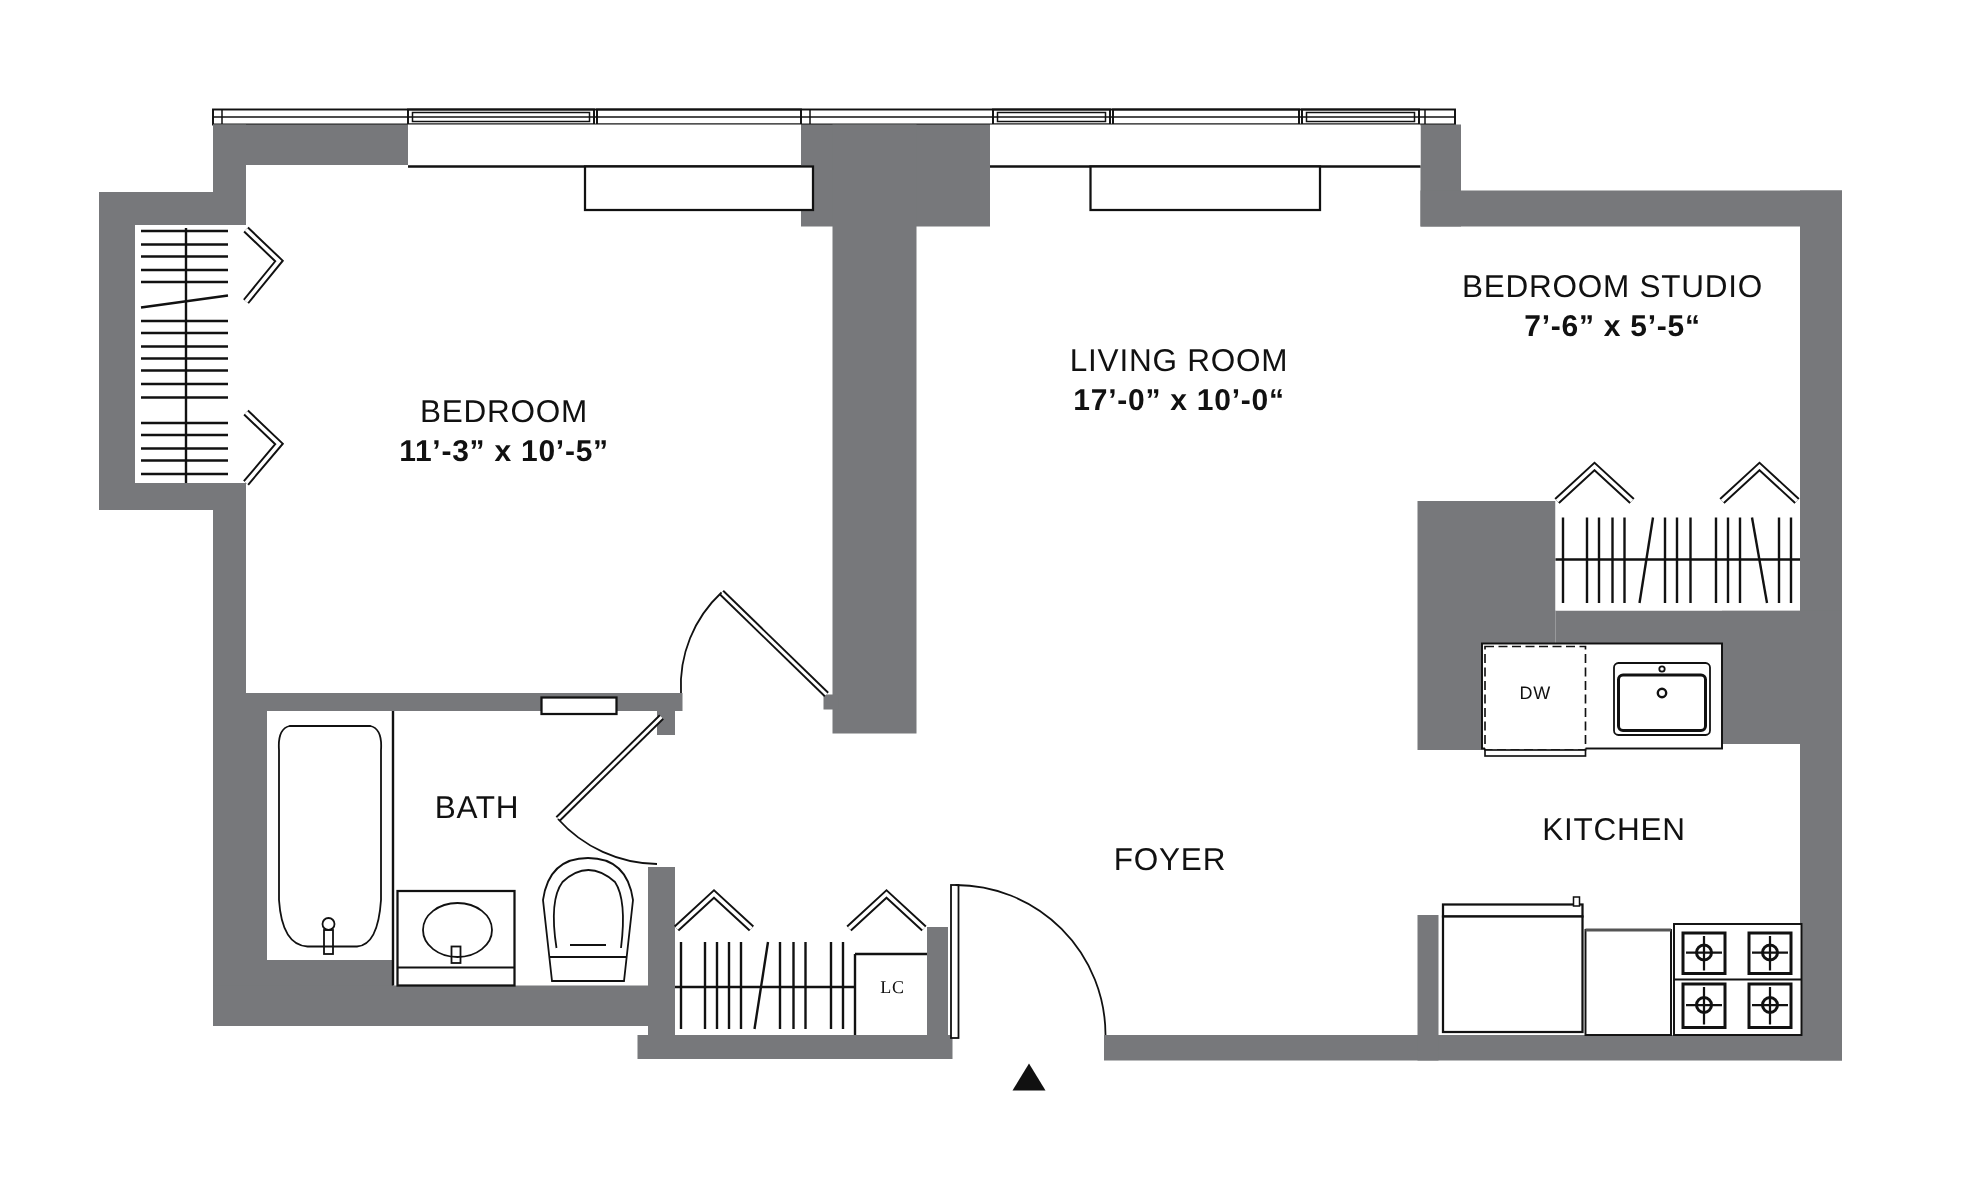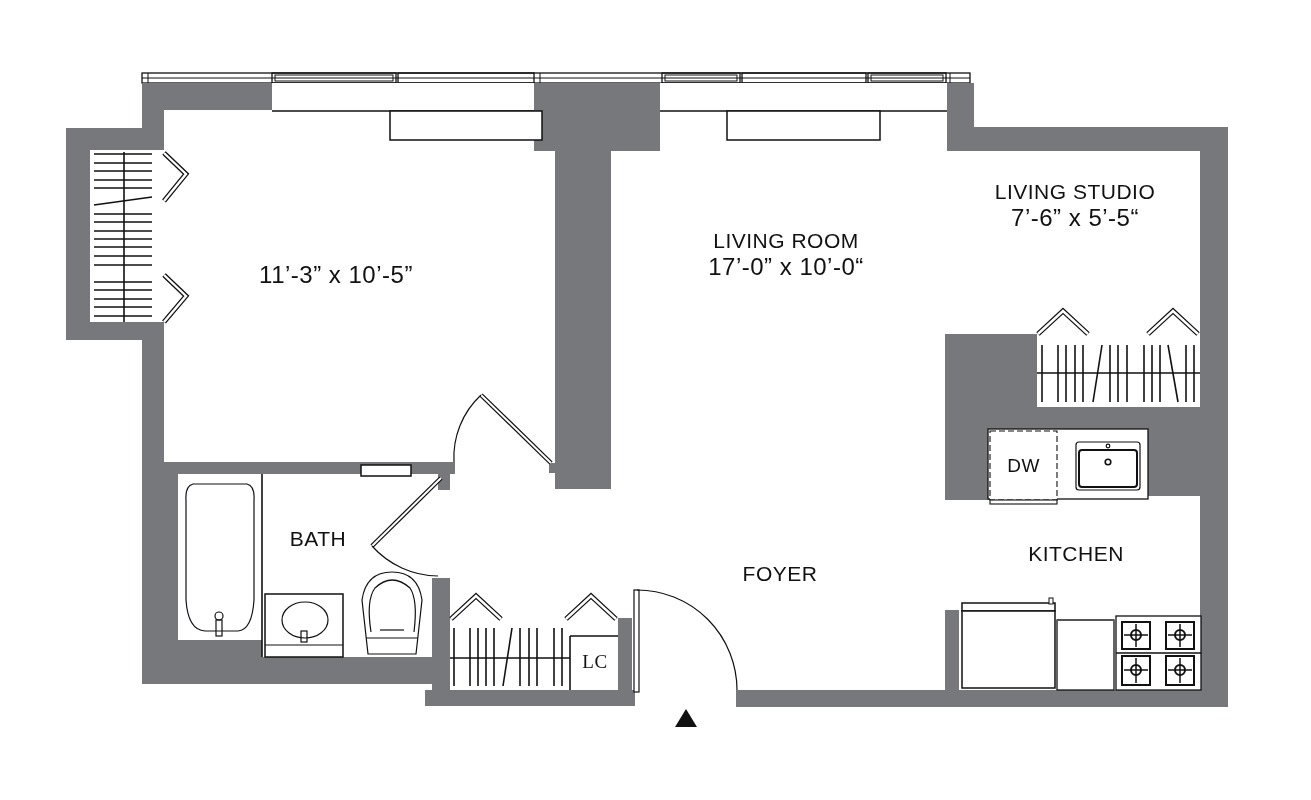--- a/index.html
+++ b/index.html
@@ -4,22 +4,22 @@
 <style>
   html, body { margin: 0; padding: 0; background: #ffffff; }
   body { width: 1311px; height: 800px; overflow: hidden; position: relative; font-family: "Liberation Sans", "DejaVu Sans", sans-serif; }
   #plan { position: absolute; left: 0; top: 0; width: 1311px; height: 800px; }
   .wall { fill: #77787b; }
   .line { stroke: #111; stroke-width: 1.6; fill: none; }
   .thin { stroke: #111; stroke-width: 1.2; fill: none; }
   .fillw { fill: #fff; stroke: #111; stroke-width: 1.5; }
   .label { position: absolute; color: #111; text-align: center; white-space: nowrap; letter-spacing: 0.5px; }
   .room-name { font-size: 21px; line-height: 26px; }
-  .room-dim { font-size: 24px; line-height: 26px; }
-  .small { font-size: 19px; }
+  .room-dim { font-size: 20px; line-height: 26px; font-weight: bold; }
+  .small { font-size: 12px; }
 </style>
 </head>
 <body>
 
 <svg id="plan" viewBox="0 0 1311 800" xmlns="http://www.w3.org/2000/svg">
 
   <g>
     <rect x="142" y="73" width="828" height="10" fill="#fff" stroke="#111" stroke-width="1.3"></rect>
     <line x1="142" y1="78" x2="970" y2="78" stroke="#111" stroke-width="1"></line>
     <rect x="272" y="73" width="124" height="10" fill="none" stroke="#111" stroke-width="1.3"></rect>
@@ -252,30 +252,31 @@
         <line x1="1168" y1="635" x2="1192" y2="635"></line>
       <line x1="1136" y1="658" x2="1136" y2="683"></line>
         <line x1="1124" y1="670" x2="1148" y2="670"></line>
       <line x1="1180" y1="658" x2="1180" y2="683"></line>
         <line x1="1168" y1="670" x2="1192" y2="670"></line>
     </g>
   </g>
 </svg>
 
 <div class="label" style="left:236px; top:262px; width:200px;">
+  <div class="room-name">BEDROOM</div>
   <div class="room-dim">11’-3” x 10’-5”</div>
 </div>
 
 <div class="label" style="left:686px; top:228px; width:200px;">
   <div class="room-name">LIVING ROOM</div>
   <div class="room-dim">17’-0” x 10’-0“</div>
 </div>
 
 <div class="label" style="left:950px; top:179px; width:250px;">
-  <div class="room-name">LIVING STUDIO</div>
+  <div class="room-name">BEDROOM STUDIO</div>
   <div class="room-dim">7’-6” x 5’-5“</div>
 </div>
 
 <div class="label room-name" style="left:268px; top:510px; width:100px;margin-top:16px;">BATH</div>
 
 <div class="label room-name" style="left:730px; top:561px; width:100px;">FOYER</div>
 
 <div class="label room-name" style="left:1016px; top:541px; width:120px;">KITCHEN</div>
 
 <div class="label small" style="left:996px; top:455px; width:55px;">DW</div>

